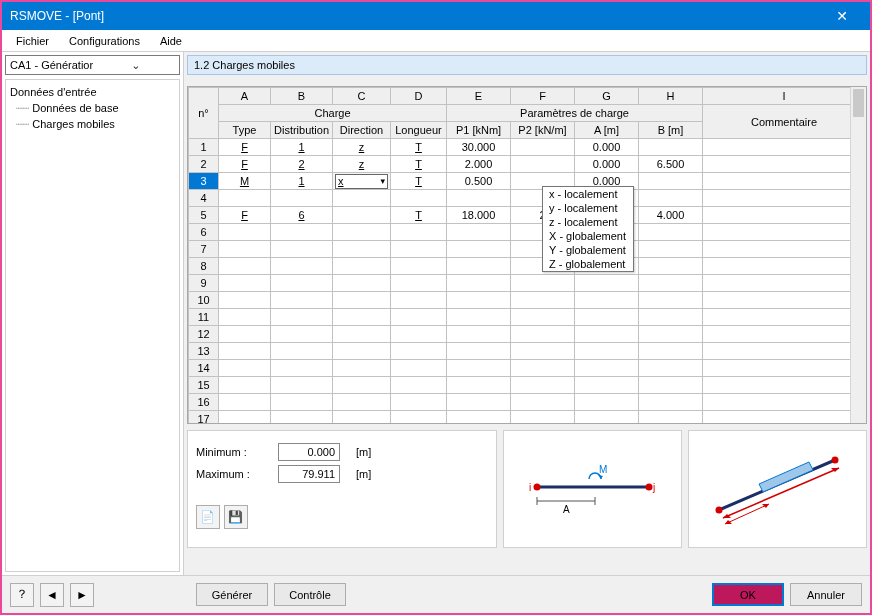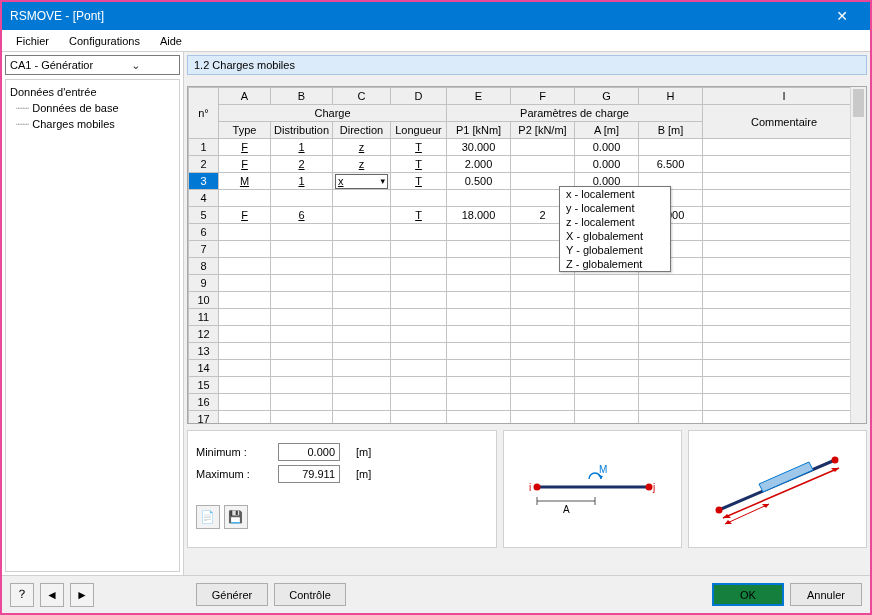--- a/index.html
+++ b/index.html
@@ -120,23 +120,23 @@
   .sel-rowhead { background:#0078d4 !important; color:#fff; }
   .sel-cell { background:#f5f5f5; position:relative; }
   .cell-editor {
     display:flex; align-items:center; justify-content:space-between;
     border:1px solid #666; background:#fff; height:15px;
     padding:0 2px; margin:-1px;
   }
   .cell-editor .arrow { font-size:9px; }
   .dropdown {
     position: absolute;
-    left: 371px;
+    left: 354px;
     top: 99px;
-    width: 112px;
+    width: 92px;
     background: #fff;
     border: 1px solid #767676;
     font-size: 11px;
     z-index: 10;
     box-shadow: 1px 1px 2px rgba(0,0,0,0.2);
   }
   .dropdown div { padding: 1px 6px; }
   .lower {
     display: flex;
     gap: 6px;
@@ -171,21 +171,21 @@
     border: 1px solid #adadad;
     background: #e9e9e9;
     height: 23px;
     min-width: 72px;
     padding: 6px 12px;
     font-size: 11px;
     text-align:center;
     display:flex; align-items:center; justify-content:center;
     cursor: default;
   }
-  .btn.primary { border: 2px solid #0078d4; background:#15803d;margin-left:40px;}
+  .btn.primary { border: 2px solid #0078d4; background:#be185d;margin-left:40px;}
   .spacer { flex:1; }
   .vscroll { position:absolute; right:0; top:0; bottom:0; width:16px; background:#efefef; border-left:1px solid #d5d5d5;}
   .vscroll .thumb { position:absolute; left:2px; right:2px; top:2px; height:28px; background:#c9c9c9;}
   svg text { font-family:"Segoe UI",sans-serif; }
 </style>
 </head>
 <body>
 
 <div class="window">
   <div class="titlebar">

